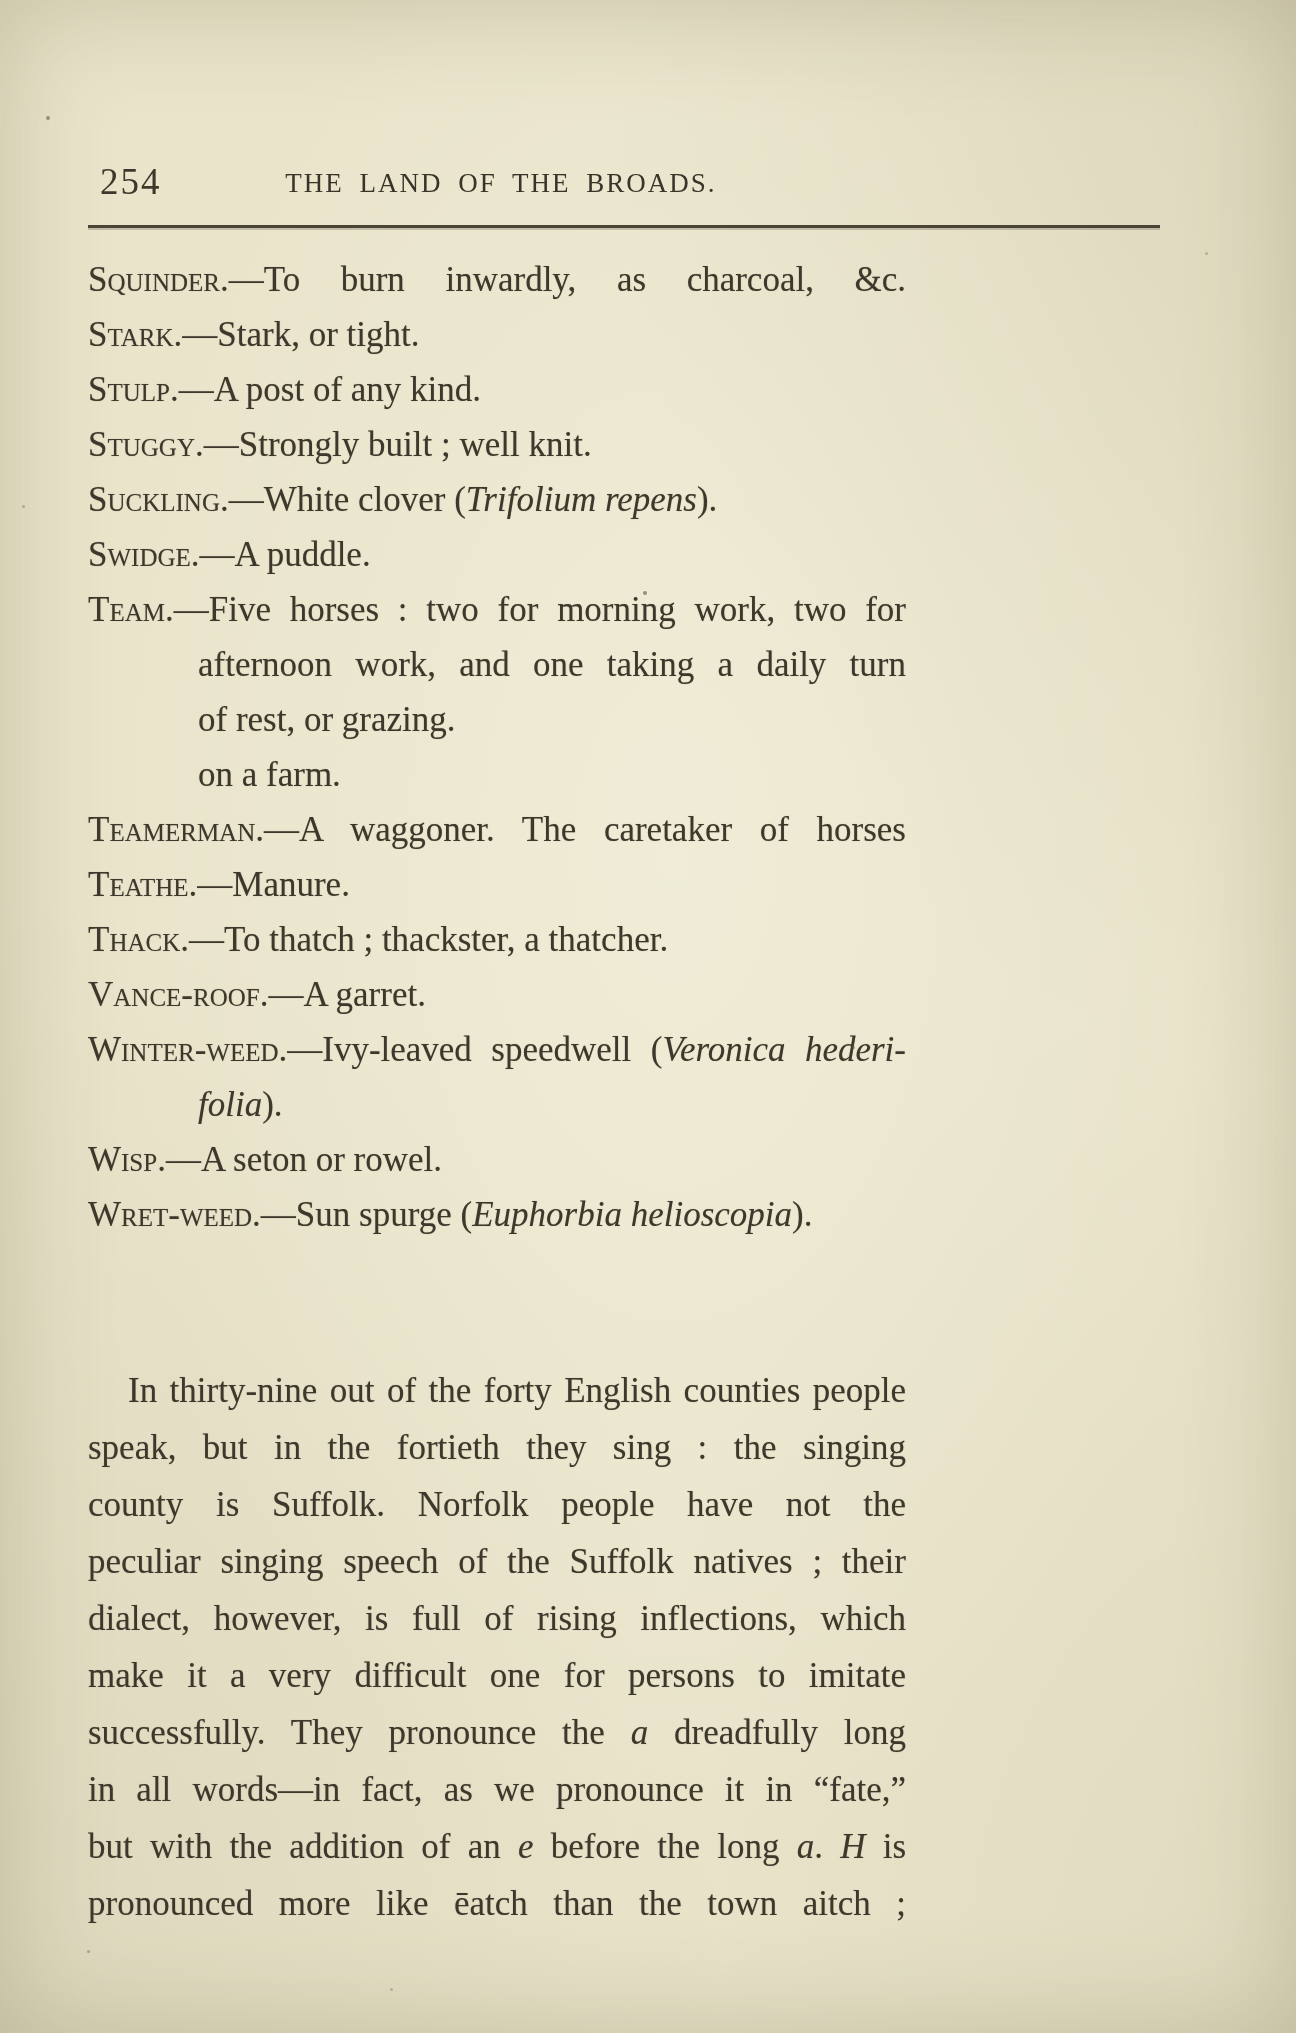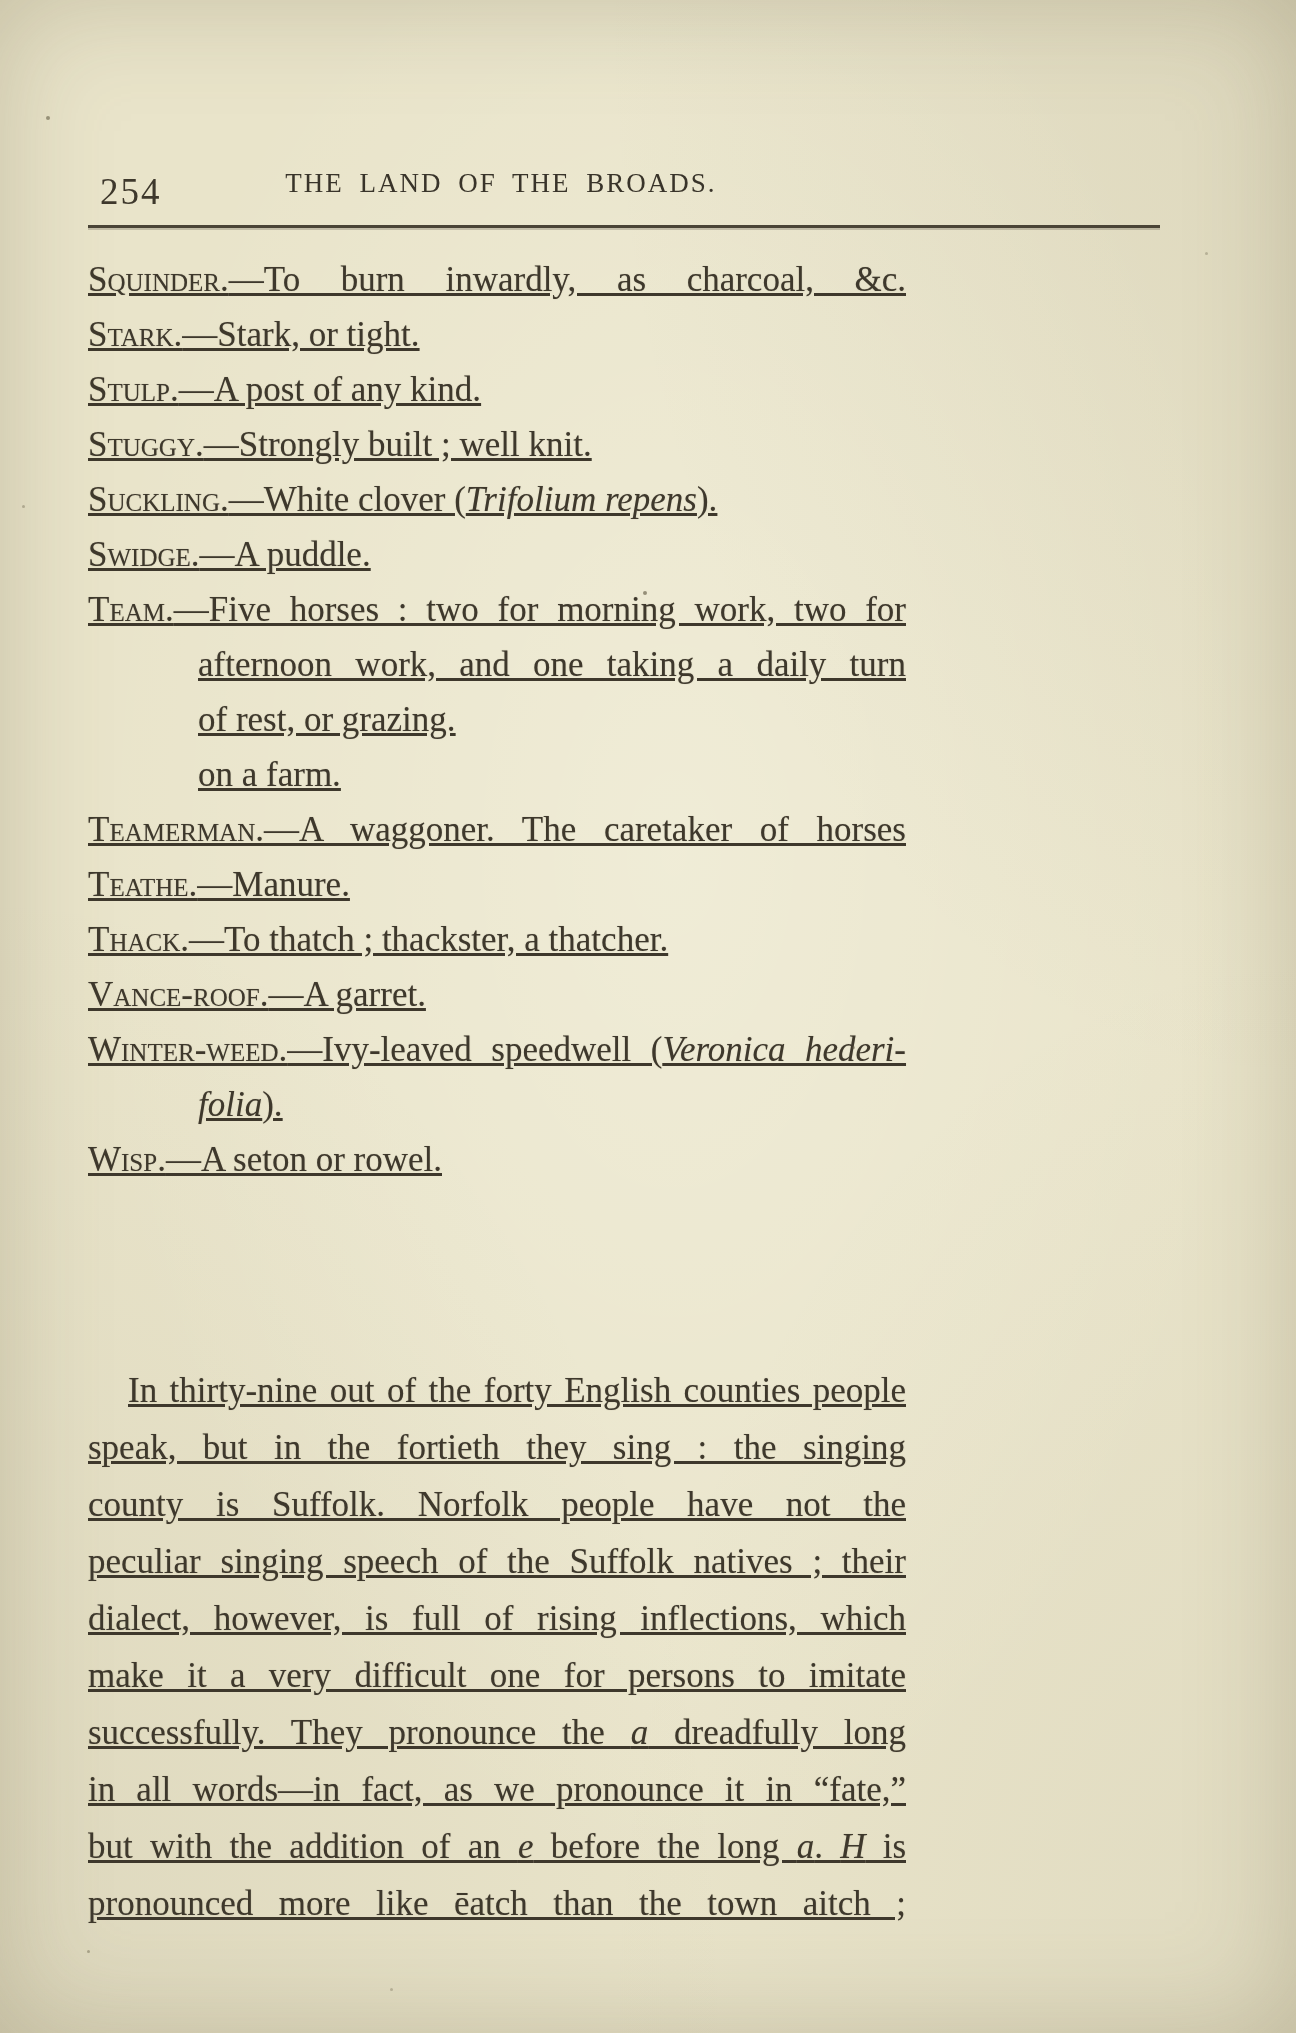--- a/index.html
+++ b/index.html
@@ -13,38 +13,37 @@
     background:
       radial-gradient(ellipse at 52% 42%, rgba(255,255,244,0.30), rgba(255,255,244,0) 62%),
       radial-gradient(ellipse at 100% 0%, rgba(120,110,78,0.10), rgba(120,110,78,0) 38%),
       radial-gradient(ellipse at 0% 100%, rgba(120,110,78,0.10), rgba(120,110,78,0) 40%),
       radial-gradient(ellipse at 100% 100%, rgba(120,110,78,0.08), rgba(120,110,78,0) 38%),
       #e9e4ca;
     box-shadow:inset 0 0 110px rgba(108,98,66,0.28);
     color:#3e382c;
   }
   .pagenum{
-    position:absolute;left:100px;top:170px;
+    position:absolute;left:100px;top:160px;
     font-size:37px;letter-spacing:2px;
   }
   .runtitle{
     position:absolute;left:92px;top:168px;width:818px;
     text-align:center;font-size:27px;letter-spacing:2px;word-spacing:7px;
     color:#39342a;
   }
   .rule{
     position:absolute;left:88px;top:225px;width:1072px;height:3px;
     background:#4a4436;
     box-shadow:0 2px 0 rgba(74,68,54,0.25);
   }
   .bodyblock{
     position:absolute;left:88px;width:818px;
     font-size:35px;line-height:55px;
     text-shadow:0 0 1px rgba(62,56,44,0.35);
-    text-decoration:underline;
   }
   #glossary{top:252px;}
   #paragraph{top:1362px;line-height:57px;}
   .bl{min-height:55px;}
   #paragraph .bl{min-height:57px;}
   .just{text-align:justify;text-align-last:justify;text-justify:inter-word;}
   .cont{padding-left:110px;}
   .indent{text-indent:40px;}
   .term{font-variant:small-caps;}
   .it{font-style:italic;}
@@ -68,20 +67,21 @@
       <div class="bl cont just"><span>afternoon work, and one taking a daily turn</span></div>
       <div class="bl cont"><span>of rest, or grazing.</span></div>
       <div class="bl cont"><span>on a farm.</span></div>
       <div class="bl just"><span class="term">Teamerman.</span><span>—A waggoner. The caretaker of horses</span></div>
       <div class="bl"><span class="term">Teathe.</span><span>—Manure.</span></div>
       <div class="bl"><span class="term">Thack.</span><span>—To thatch ; thackster, a thatcher.</span></div>
       <div class="bl"><span class="term">Vance-roof.</span><span>—A garret.</span></div>
       <div class="bl just"><span class="term">Winter-weed.</span><span>—Ivy-leaved speedwell (</span><span class="it">Veronica hederi-</span></div>
       <div class="bl cont"><span class="it">folia</span><span>).</span></div>
       <div class="bl"><span class="term">Wisp.</span><span>—A seton or rowel.</span></div>
+      <div class="bl"><span class="term">Wret-weed.</span><span>—Sun spurge (</span><span class="it">Euphorbia helioscopia</span><span>).</span></div>
     </main>
   <section class="bodyblock" id="paragraph">
       <div class="bl indent just"><span>In thirty-nine out of the forty English counties people</span></div>
       <div class="bl just"><span>speak, but in the fortieth they sing : the singing</span></div>
       <div class="bl just"><span>county is Suffolk. Norfolk people have not the</span></div>
       <div class="bl just"><span>peculiar singing speech of the Suffolk natives ; their</span></div>
       <div class="bl just"><span>dialect, however, is full of rising inflections, which</span></div>
       <div class="bl just"><span>make it a very difficult one for persons to imitate</span></div>
       <div class="bl just"><span>successfully. They pronounce the </span><span class="it">a</span><span> dreadfully long</span></div>
       <div class="bl just"><span>in all words—in fact, as we pronounce it in “fate,”</span></div>

